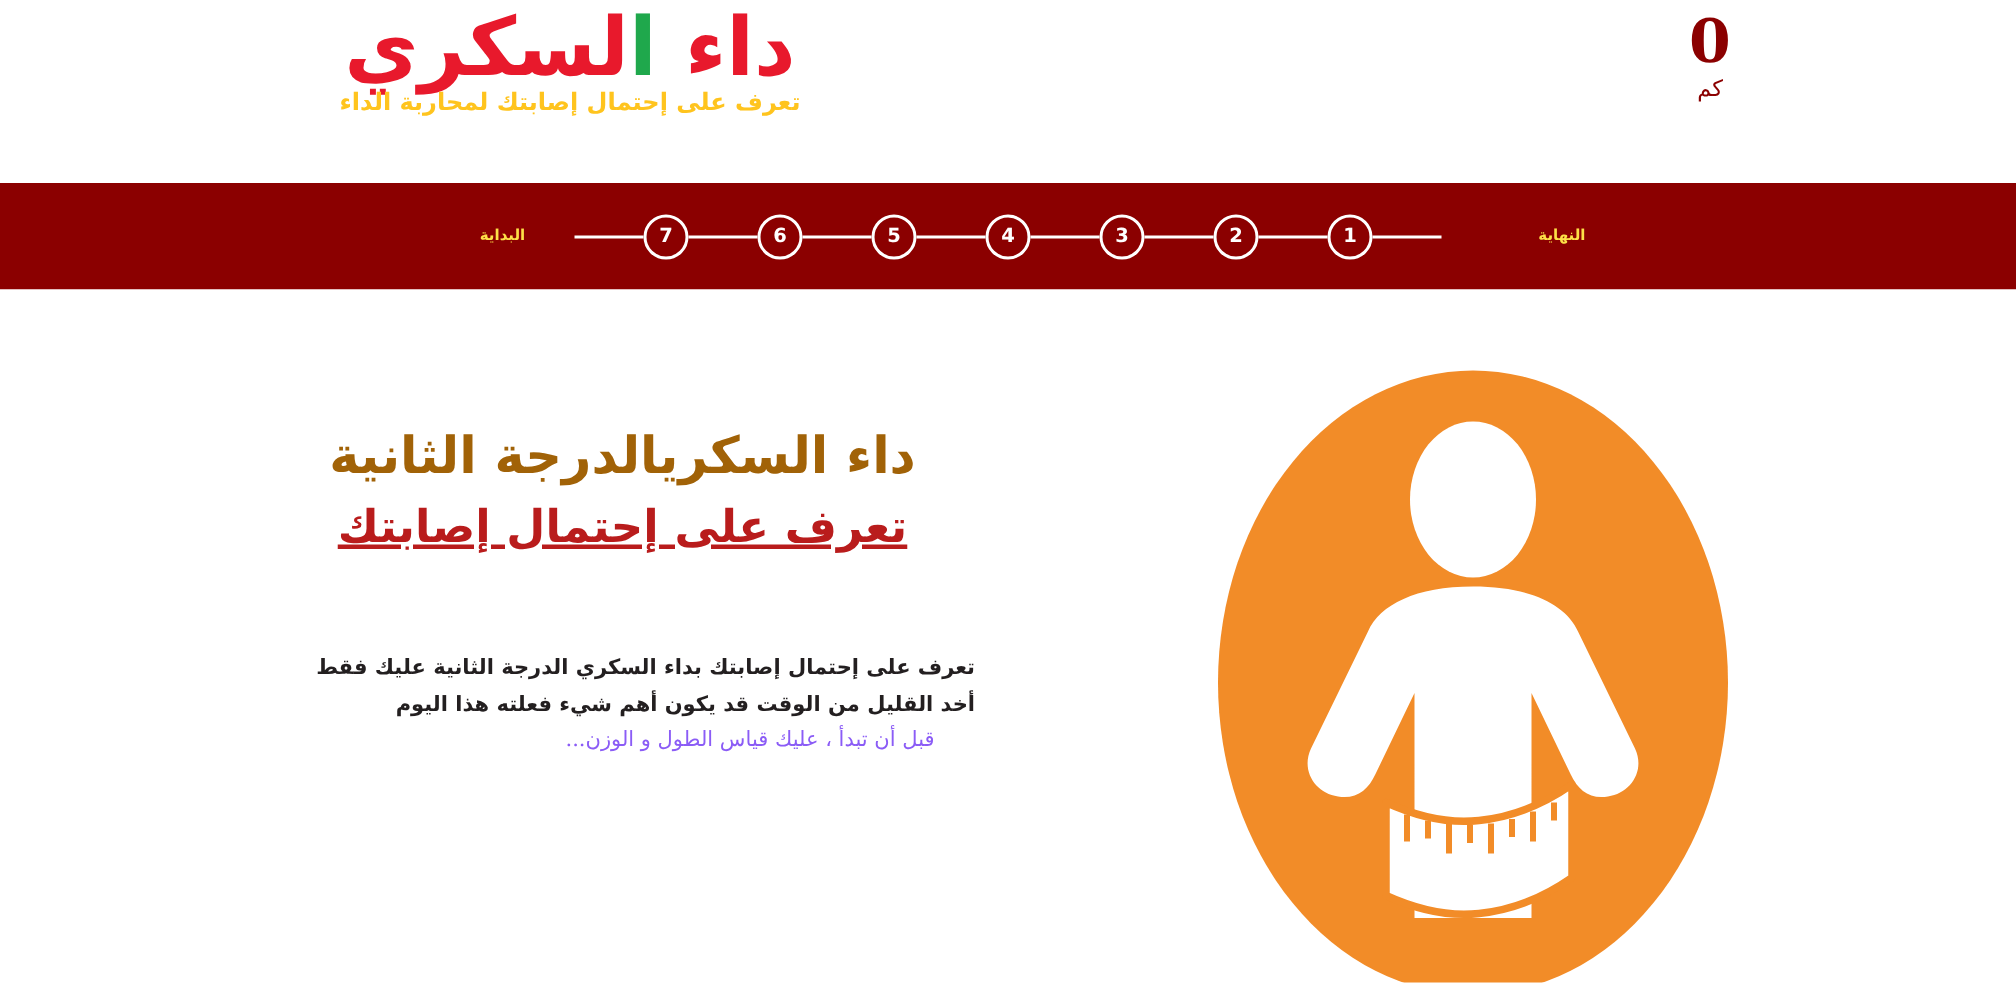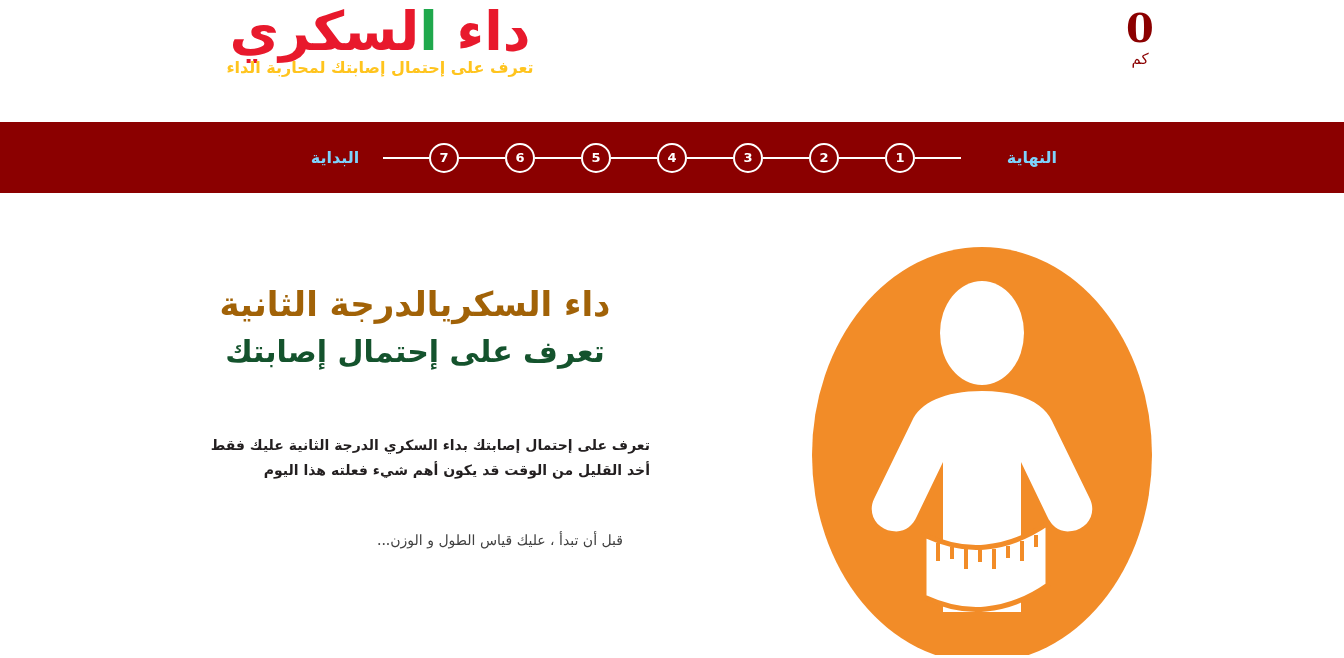--- a/index.html
+++ b/index.html
@@ -94,23 +94,23 @@
     justify-content: center;
   }
   .stepper {
     display: flex;
     flex-direction: row;
     align-items: center;
     direction: ltr;
   }
   .end-label, .start-label {
     font-family: "DejaVu Sans", "Liberation Sans", sans-serif;
-    font-size: 16px;
-    font-weight: bold;
-    color: #7dd3fc;
+    font-size: 10px;
+    font-weight: bold;
+    color: #fde047;
     direction: rtl;
     white-space: nowrap;
   }
   .end-label {
     margin-left: 0;
     margin-right: 22px;
     width: 96px;
   }
   .start-label {
     margin-left: 22px;
@@ -162,44 +162,44 @@
     font-weight: bold;
     color: #a16207;
     line-height: 1.25;
     margin: 0;
     white-space: nowrap;
   }
   .subheadline {
     font-family: "DejaVu Sans", "Liberation Sans", sans-serif;
     font-size: 30px;
     font-weight: bold;
-    color: #14532d;
+    color: #b91c1c;
     line-height: 1.3;
     margin: 6px 0 0 0;
     white-space: nowrap;
+    text-decoration: underline;
   }
   .body-copy {
     margin-top: 62px;
     font-family: "DejaVu Sans", "Liberation Sans", sans-serif;
     font-size: 14px;
     font-weight: bold;
     color: #231f20;
     line-height: 1.85;
     text-align: right;
     direction: rtl;
   }
   .body-copy p {
     margin: 0;
   }
   .note-copy {
-    margin-top: 48px;
     margin-right: 0;
     font-family: "DejaVu Serif", "Liberation Serif", serif;
     font-size: 14px;
-    color: #404040;
+    color: #8b5cf6;
     direction: rtl;
     padding-left: 170px;
   }
 
   
   .illustration {
     position: absolute;
     top: 12px;
     right: 186px;
     width: 352px;

